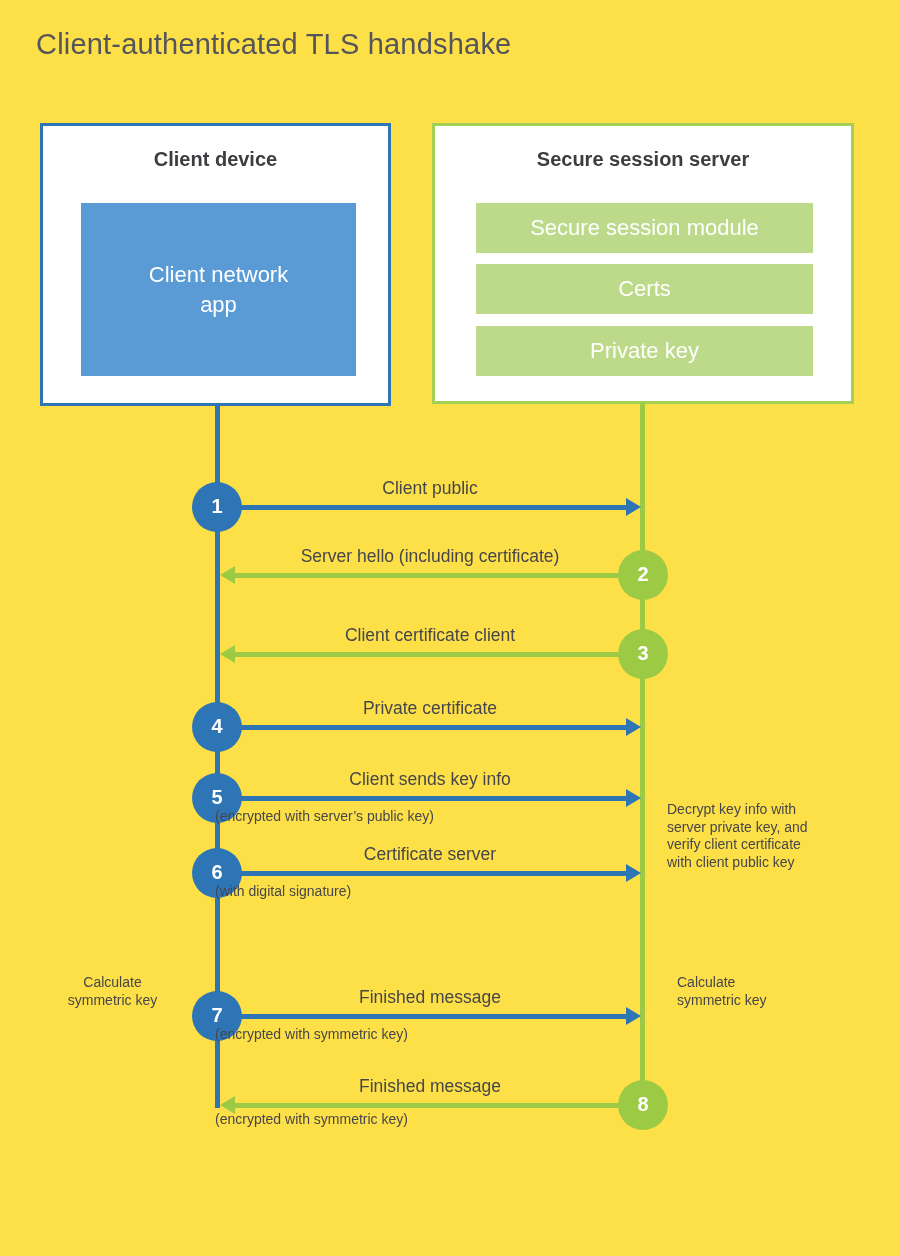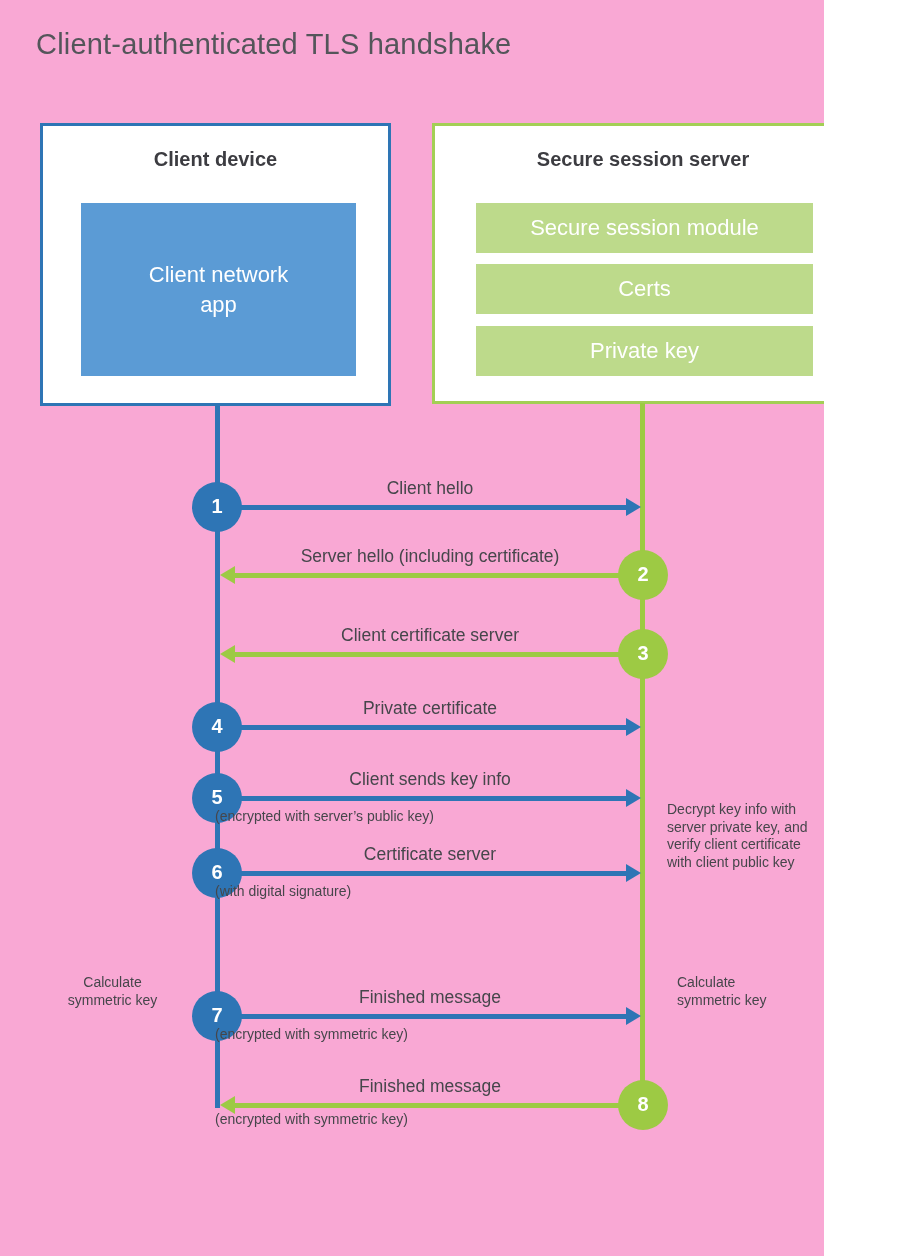--- a/index.html
+++ b/index.html
@@ -2,21 +2,21 @@
 <html style="--blue: #2e75b5; --blue-light: #5b9bd5; --green: #9dca44; --green-border: #a3cf55; --green-light: #bdda8b; --text-dark: #3c3c41; --text-gray: #46464b;"><head>
 <meta charset="utf-8">
 <style>
   :root{
     --blue:#2e75b5; --blue-light:#5b9bd5;
     --green:#9dca44; --green-border:#a3cf55; --green-light:#bdda8b;
     --text-dark:#3c3c41; --text-gray:#46464b;
   }
   *{box-sizing:border-box; margin:0; padding:0;}
   body{background:#ffffff; font-family:"Liberation Sans","DejaVu Sans",sans-serif;}
-  .canvas{position:relative; width:824px; height:1256px; background:#f9a8d4; overflow:hidden;}
+  .canvas{position:relative; width:900px; height:1256px; background:#fde047; overflow:hidden;}
 
   .page-title{position:absolute; left:36px; top:28px; font-size:29px; font-weight:300;
     color:#54555a; letter-spacing:.2px;}
 
   
   .actor{position:absolute; background:#fff;}
   .actor.client{left:40px; top:123px; width:351px; height:283px; border:3px solid var(--blue);}
   .actor.server{left:432px; top:123px; width:422px; height:281px; border:3px solid var(--green-border);}
   .actor-title{position:absolute; left:0; right:0; top:22px; text-align:center;
     font-size:20px; font-weight:700; color:var(--text-dark);}
@@ -73,31 +73,31 @@
   <div class="actor server">
     <div class="actor-title">Secure session server</div>
     <div class="server-item m0">Secure session module</div>
     <div class="server-item m1">Certs</div>
     <div class="server-item m2">Private key</div>
   </div>
 
   <div class="vline blue"></div>
   <div class="vline green"></div>
 
-  <div class="msg-label" style="top:478px">Client hello</div>
+  <div class="msg-label" style="top:478px">Client public</div>
   <div class="arrow-line blue" style="top:505px"></div>
   <div class="arrow-head right" style="top:498px"></div>
   <div class="step-circle blue" style="top:482px">1</div>
 
   <div class="msg-label" style="top:546px">Server hello (including certificate)</div>
   <div class="arrow-line green" style="top:573px"></div>
   <div class="arrow-head left" style="top:566px"></div>
   <div class="step-circle green" style="top:550px">2</div>
 
-  <div class="msg-label" style="top:625px">Client certificate server</div>
+  <div class="msg-label" style="top:625px">Client certificate client</div>
   <div class="arrow-line green" style="top:652px"></div>
   <div class="arrow-head left" style="top:645px"></div>
   <div class="step-circle green" style="top:629px">3</div>
 
   <div class="msg-label" style="top:698px">Private certificate</div>
   <div class="arrow-line blue" style="top:725px"></div>
   <div class="arrow-head right" style="top:718px"></div>
   <div class="step-circle blue" style="top:702px">4</div>
 
   <div class="msg-label" style="top:769px">Client sends key info</div>

